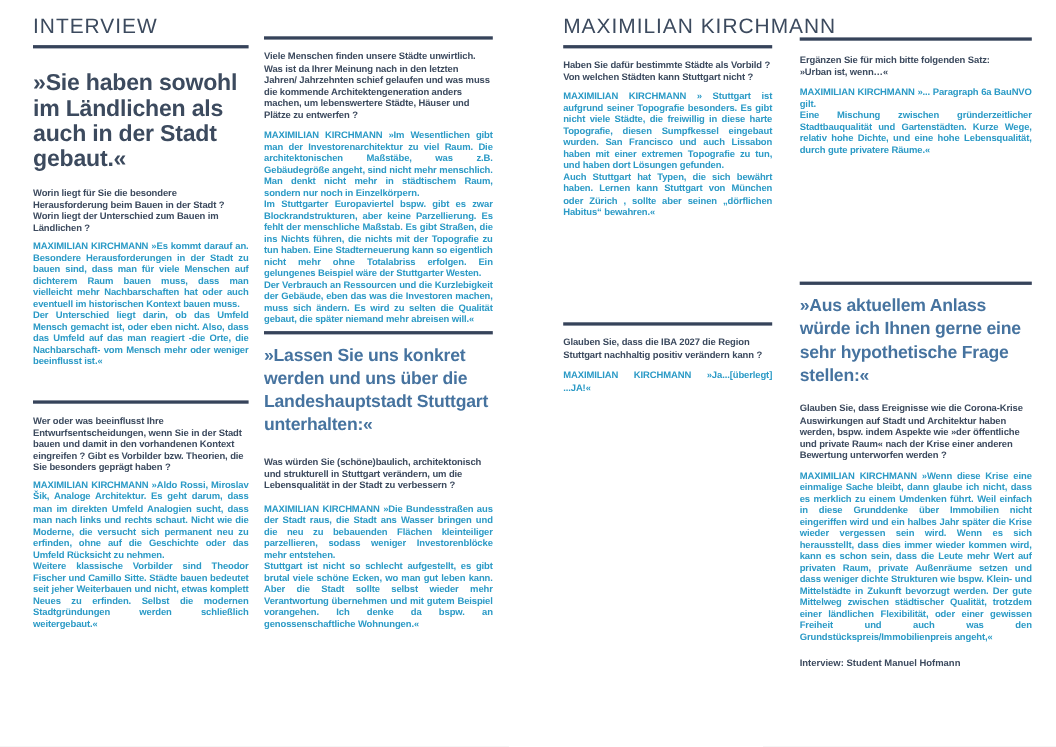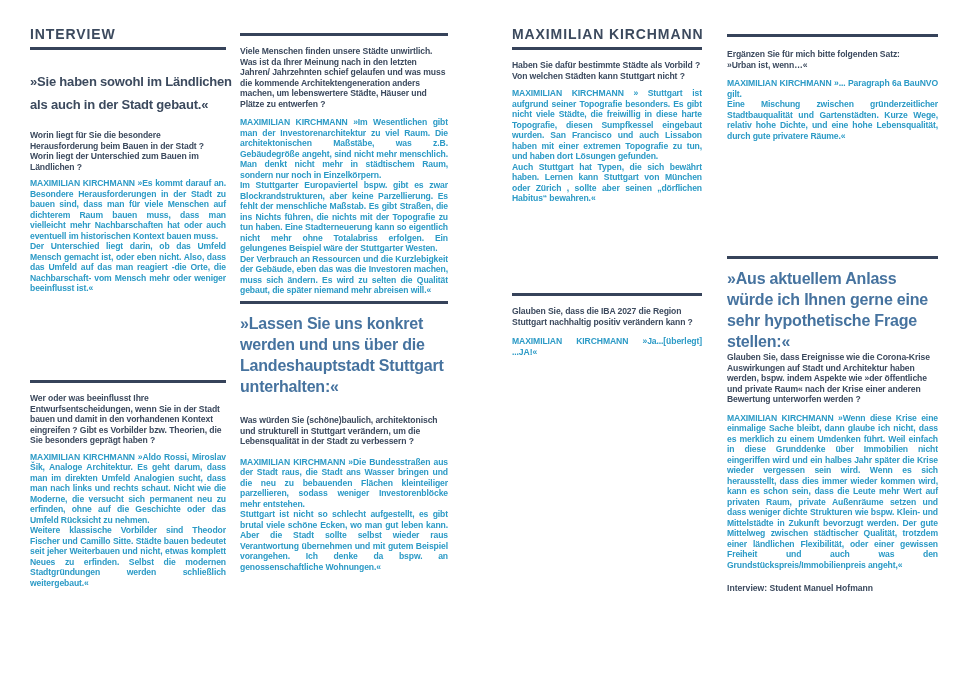--- a/index.html
+++ b/index.html
@@ -8,80 +8,80 @@
     font-family:"Liberation Sans",sans-serif;overflow:hidden;
   }
   .col{position:absolute;top:0;height:679px;}
   #col1{left:30px;width:196px;}
   #col2{left:240px;width:208px;}
   #col3{left:512px;width:190px;}
   #col4{left:727px;width:211px;}
   .sect{position:absolute;left:0;right:0;}
   .rule{height:3px;background:#36435a;}
   .kicker{
-    font-size:14px;font-weight:bold;color:#3c4a5e;
-    letter-spacing:0.9px;margin:12px 0 5px 0;white-space:nowrap;
+    font-size:19px;font-weight:normal;color:#3c4a5e;
+    letter-spacing:0.9px;margin:0 0 5px 0;white-space:nowrap;
   }
   .pq{font-weight:bold;margin:0;}
-  .pq1{font-size:13px;line-height:23px;color:#3c4a5e;letter-spacing:-0.2px;width:215px;margin-top:20px;}
+  .pq1{font-size:21px;line-height:23px;color:#3c4a5e;letter-spacing:-0.2px;width:215px;margin-top:20px;}
   .pq2{font-size:16px;line-height:21px;color:#46739f;letter-spacing:-0.2px;}
   .q{
     font-size:8.6px;line-height:10.5px;font-weight:bold;color:#3c4a5e;
     letter-spacing:-0.1px;margin:0;hyphens:auto;
   }
   .prewrap{white-space:pre-line;}
   .a{
     font-size:8.6px;line-height:10.5px;font-weight:bold;color:#2b9ac6;
     letter-spacing:-0.1px;text-align:justify;margin:0;hyphens:auto;
   }
   .a .speaker::after{content:" ";}
   .credit{font-size:8.6px;line-height:10.5px;font-weight:bold;color:#3c4a5e;margin:13px 0 0 0;}  .mb6{margin-bottom:6px;}  .mb8{margin-bottom:8px;}
   .mb9{margin-bottom:9px;}  .mb10{margin-bottom:10px;} .mb12{margin-bottom:12px;}
   .mb14{margin-bottom:14px;}
   .mt6{margin-top:6px;}  .mt7{margin-top:7px;}  .mt8{margin-top:8px;}
-  .mt9{margin-top:9px;}  .mt10{margin-top:10px;} .mt14{}
+  .mt9{margin-top:9px;}  .mt10{margin-top:10px;} .mt14{margin-top:14px;}
   .mt18{margin-top:18px;}
 </style>
 </head>
 <body>
 
 <div class="page">
 
   <div class="col" id="col1">
     <div class="sect" style="top:14px;">
       <h1 class="kicker">INTERVIEW</h1>
       <div class="rule"></div>
       <p class="pq pq1 mb14">»Sie haben sowohl im Ländlichen als auch in der Stadt gebaut.«</p>
       <p class="q prewrap mb6">Worin liegt für Sie die besondere Herausforderung beim Bauen in der Stadt ?
 Worin liegt der Unterschied zum Bauen im Ländlichen ?</p>
       <p class="a"><span class="speaker">MAXIMILIAN KIRCHMANN</span><span>»Es kommt darauf an. Besondere Herausforderungen in der Stadt zu bauen sind, dass man für viele Menschen auf dichterem Raum bauen muss, dass man vielleicht mehr Nachbarschaften hat oder auch eventuell im historischen Kontext bauen muss.</span></p>
       <p class="a">Der Unterschied liegt darin, ob das Umfeld Mensch gemacht ist, oder eben nicht. Also, dass das Umfeld auf das man reagiert -die Orte, die Nachbarschaft- vom Mensch mehr oder weniger beeinflusst ist.«</p>
     </div>
-    <div class="sect" style="top:380px;">
+    <div class="sect" style="top:364px;">
       <div class="rule mb10"></div>
       <p class="q mb6">Wer oder was beeinflusst Ihre Entwurfsentscheidungen, wenn Sie in der Stadt bauen und damit in den vorhandenen Kontext eingreifen ? Gibt es Vorbilder bzw. Theorien, die Sie besonders geprägt haben ?</p>
       <p class="a mt6"><span class="speaker">MAXIMILIAN KIRCHMANN</span><span>»Aldo Rossi, Miroslav Šik, Analoge Architektur. Es geht darum, dass man im direkten Umfeld Analogien sucht, dass man nach links und rechts schaut. Nicht wie die Moderne, die versucht sich permanent neu zu erfinden, ohne auf die Geschichte oder das Umfeld Rücksicht zu nehmen.</span></p>
       <p class="a">Weitere klassische Vorbilder sind Theodor Fischer und Camillo Sitte. Städte bauen bedeutet seit jeher Weiterbauen und nicht, etwas komplett Neues zu erfinden. Selbst die modernen Stadtgründungen werden schließlich weitergebaut.«</p>
     </div>
   </div>
 
   <div class="col" id="col2">
     <div class="sect" style="top:33px;">
       <div class="rule mb10"></div>
       <p class="q mb8">Viele Menschen finden unsere Städte unwirtlich. Was ist da Ihrer Meinung nach in den letzten Jahren/ Jahrzehnten schief gelaufen und was muss die kommende Architektengeneration anders machen, um lebenswertere Städte, Häuser und Plätze zu entwerfen ?</p>
       <p class="a"><span class="speaker">MAXIMILIAN KIRCHMANN</span><span>»Im Wesentlichen gibt man der Investorenarchitektur zu viel Raum. Die architektonischen Maßstäbe, was z.B. Gebäudegröße angeht, sind nicht mehr menschlich. Man denkt nicht mehr in städtischem Raum, sondern nur noch in Einzelkörpern.</span></p>
       <p class="a">Im Stuttgarter Europaviertel bspw. gibt es zwar Blockrandstrukturen, aber keine Parzellierung. Es fehlt der menschliche Maßstab. Es gibt Straßen, die ins Nichts führen, die nichts mit der Topografie zu tun haben. Eine Stadterneuerung kann so eigentlich nicht mehr ohne Totalabriss erfolgen. Ein gelungenes Beispiel wäre der Stuttgarter Westen.</p>
       <p class="a">Der Verbrauch an Ressourcen und die Kurzlebigkeit der Gebäude, eben das was die Investoren machen, muss sich ändern. Es wird zu selten die Qualität gebaut, die später niemand mehr abreisen will.«</p>
     </div>
     <div class="sect" style="top:301px;">
       <div class="rule mb9"></div>
       <p class="pq pq2">»Lassen Sie uns konkret werden und uns über die Landeshauptstadt Stuttgart unterhalten:«</p>
       <p class="q mt18 mb10">Was würden Sie (schöne)baulich, architektonisch und strukturell in Stuttgart verändern, um die Lebensqualität in der Stadt zu verbessern ?</p>
       <p class="a mt10"><span class="speaker">MAXIMILIAN KIRCHMANN</span><span>»Die Bundesstraßen aus der Stadt raus, die Stadt ans Wasser bringen und die neu zu bebauenden Flächen kleinteiliger parzellieren, sodass weniger Investorenblöcke mehr entstehen.</span></p>
-      <p class="a">Stuttgart ist nicht so schlecht aufgestellt, es gibt brutal viele schöne Ecken, wo man gut leben kann. Aber die Stadt sollte selbst wieder raus Verantwortung übernehmen und mit gutem Beispiel vorangehen. Ich denke da bspw. an genossenschaftliche Wohnungen.«</p>
+      <p class="a">Stuttgart ist nicht so schlecht aufgestellt, es gibt brutal viele schöne Ecken, wo man gut leben kann. Aber die Stadt sollte selbst wieder mehr Verantwortung übernehmen und mit gutem Beispiel vorangehen. Ich denke da bspw. an genossenschaftliche Wohnungen.«</p>
     </div>
   </div>
 
   <div class="col" id="col3">
     <div class="sect" style="top:14px;">
       <h1 class="kicker">MAXIMILIAN KIRCHMANN</h1>
       <div class="rule mb10"></div>
       <p class="q prewrap mb6">Haben Sie dafür bestimmte Städte als Vorbild ?
 Von welchen Städten kann Stuttgart nicht ?</p>
       <p class="a mt7"><span class="speaker">MAXIMILIAN KIRCHMANN</span><span>» Stuttgart ist aufgrund seiner Topografie besonders. Es gibt nicht viele Städte, die freiwillig in diese harte Topografie, diesen Sumpfkessel eingebaut wurden. San Francisco und auch Lissabon haben mit einer extremen Topografie zu tun, und haben dort Lösungen gefunden.</span></p>

